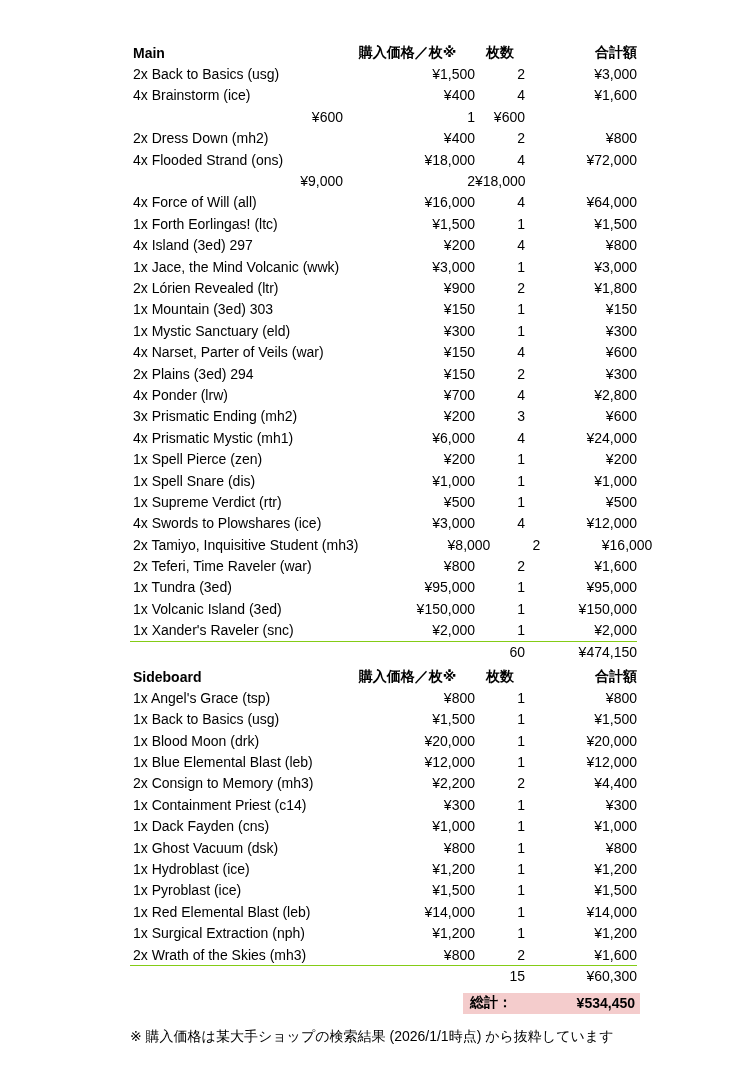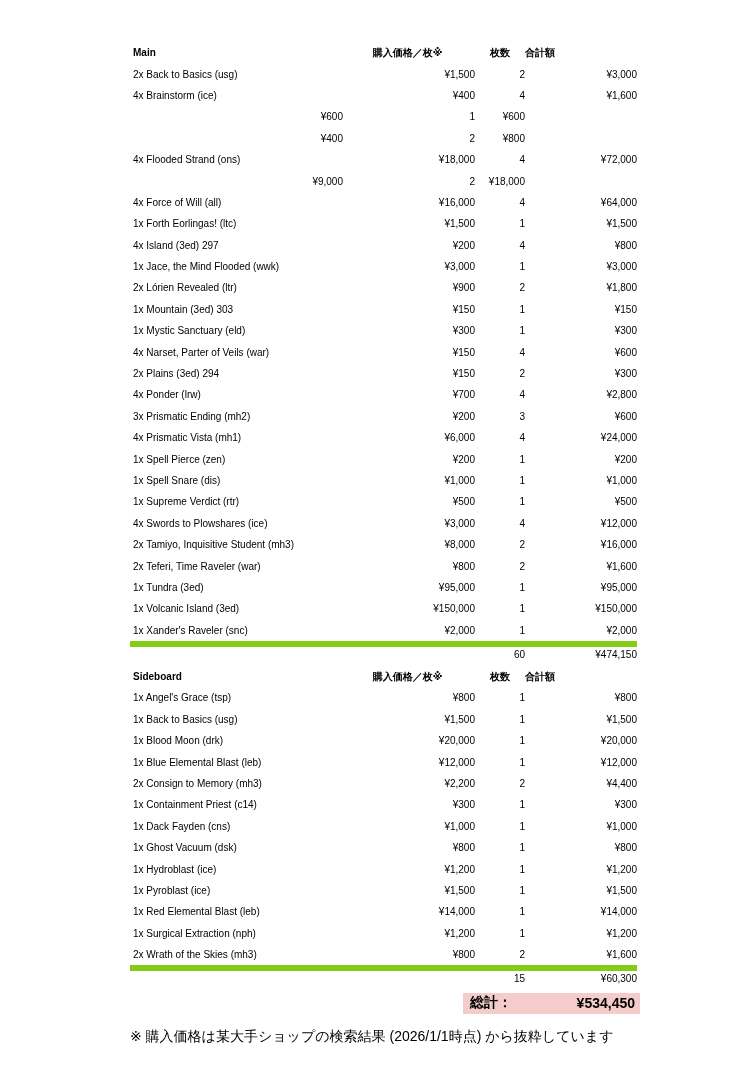--- a/index.html
+++ b/index.html
@@ -19,31 +19,31 @@
     position: absolute;
     left: 133px;
     top: 42px;
     width: 504px;
   }
   .row {
     display: grid;
     grid-template-columns: 1fr 132px 50px 112px;
     height: 21.4px;
     align-items: center;
-    font-size: 10px;
+    font-size: 14px;
     box-sizing: border-box;
   }
   .c { white-space: nowrap; }
   .c.price, .c.qty, .c.total { text-align: right; }
   .header-row { font-weight: bold; }
   .header-row .qty { text-align: center; }
-  .header-row .total { text-align: left; }
+  .header-row .total { text-align: right; }
   .header-row .price { text-align: center; padding-right: 3px; }
   .subtotal-row {
-    border-top: 6px solid #84cc16;
+    border-top: 1px solid #84cc16;
     margin-left: -3px;
     padding-left: 3px;
   }
   .section-gap { height: 3.5px; }
   .grand-row {
     margin-top: 6px;
     margin-left: 330px;
     width: 177px;
     height: 21px;
     box-sizing: border-box;
@@ -85,20 +85,21 @@
           <div class="c price">¥400</div>
           <div class="c qty">4</div>
           <div class="c total">¥1,600</div>
         </div>
         <div class="row">
           <div class="c price">¥600</div>
           <div class="c qty">1</div>
           <div class="c total">¥600</div>
         </div>
         <div class="row">
+          <div class="c name">2x Dress Down (mh2)</div>
           <div class="c price">¥400</div>
           <div class="c qty">2</div>
           <div class="c total">¥800</div>
         </div>
         <div class="row">
           <div class="c name">4x Flooded Strand (ons)</div>
           <div class="c price">¥18,000</div>
           <div class="c qty">4</div>
           <div class="c total">¥72,000</div>
         </div>
@@ -119,21 +120,21 @@
           <div class="c qty">1</div>
           <div class="c total">¥1,500</div>
         </div>
         <div class="row">
           <div class="c name">4x Island (3ed) 297</div>
           <div class="c price">¥200</div>
           <div class="c qty">4</div>
           <div class="c total">¥800</div>
         </div>
         <div class="row">
-          <div class="c name">1x Jace, the Mind Flooded (wwk)</div>
+          <div class="c name">1x Jace, the Mind Volcanic (wwk)</div>
           <div class="c price">¥3,000</div>
           <div class="c qty">1</div>
           <div class="c total">¥3,000</div>
         </div>
         <div class="row">
           <div class="c name">2x Lórien Revealed (ltr)</div>
           <div class="c price">¥900</div>
           <div class="c qty">2</div>
           <div class="c total">¥1,800</div>
         </div>
@@ -167,21 +168,21 @@
           <div class="c qty">4</div>
           <div class="c total">¥2,800</div>
         </div>
         <div class="row">
           <div class="c name">3x Prismatic Ending (mh2)</div>
           <div class="c price">¥200</div>
           <div class="c qty">3</div>
           <div class="c total">¥600</div>
         </div>
         <div class="row">
-          <div class="c name">4x Prismatic Vista (mh1)</div>
+          <div class="c name">4x Prismatic Mystic (mh1)</div>
           <div class="c price">¥6,000</div>
           <div class="c qty">4</div>
           <div class="c total">¥24,000</div>
         </div>
         <div class="row">
           <div class="c name">1x Spell Pierce (zen)</div>
           <div class="c price">¥200</div>
           <div class="c qty">1</div>
           <div class="c total">¥200</div>
         </div>

